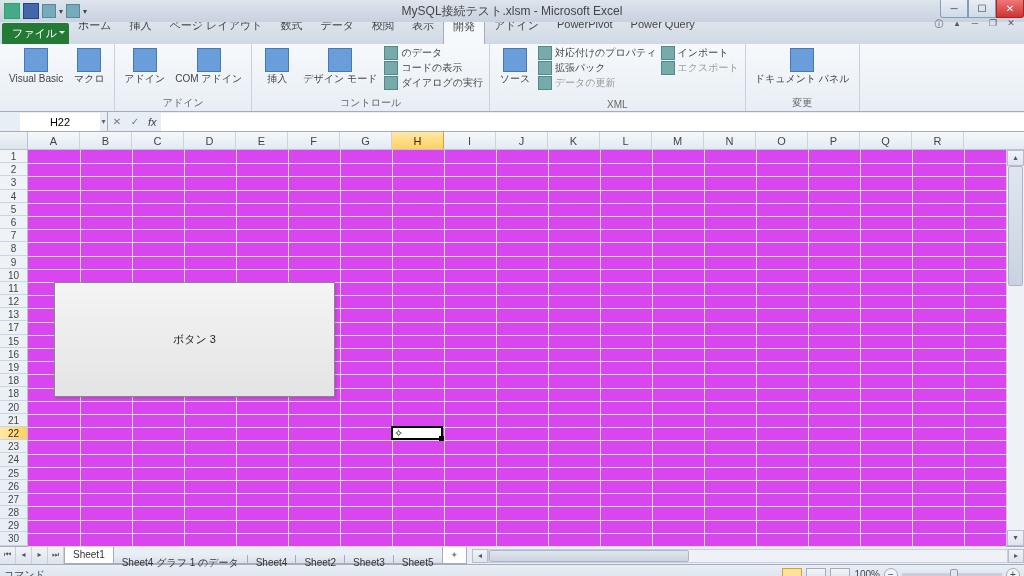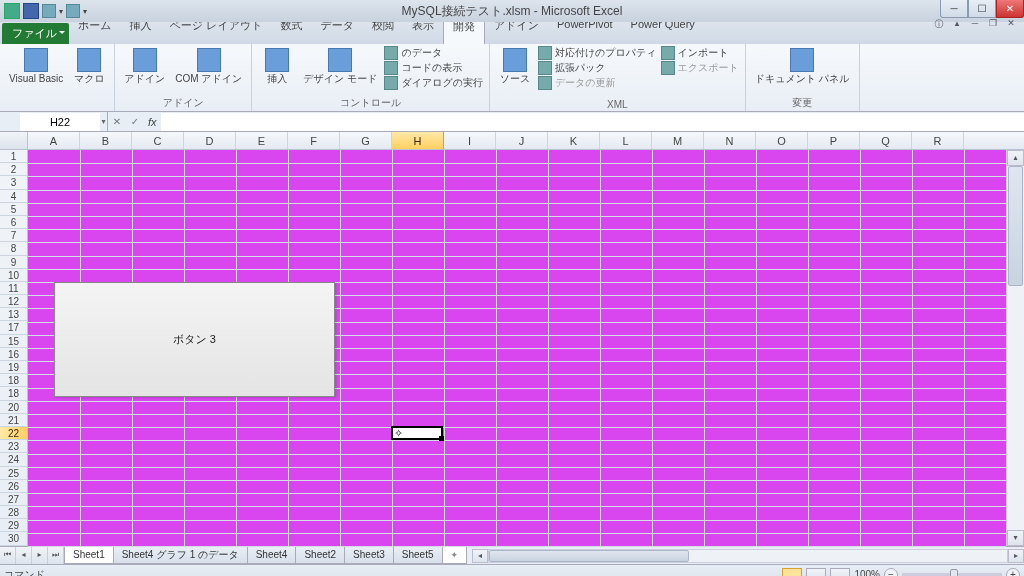--- a/index.html
+++ b/index.html
@@ -77,21 +77,21 @@
 .vscroll { width:18px; background:#e8eef5; border-left:1px solid #ccd; display:flex; flex-direction:column; }
 .vscroll .arr { height:16px; background:linear-gradient(#f0f4f8,#dde4ec); border:1px solid #bbc; text-align:center; font-size:8px; line-height:14px; color:#556; }
 .vscroll .track { flex:1; background:#eef2f7; position:relative; }
 .vscroll .thumb { position:absolute; left:1px; right:1px; top:0; height:120px; background:linear-gradient(#e0e6ef,#c9d3e0); border:1px solid #aab6c8; border-radius:2px; }
 
 
 .sheetbar { height:18px; background:#e8eef5; border-top:1px solid #aab; display:flex; align-items:stretch; }
 .navbtns { display:flex; }
 .navbtn { width:16px; border-right:1px solid #ccd; text-align:center; font-size:8px; color:#555; line-height:16px; background:linear-gradient(#f0f4f8,#dde4ec); }
 .stab { padding:0 8px; background:#fff; border:1px solid #aab; border-top:none; font-size:10px; color:#333; line-height:16px; margin-right:-1px; }
-.stab.inactive { background:linear-gradient(#e8eef5,#d8e0ea); }
+.stab.inactive { background:linear-gradient(#e8eef5,#d8e0ea);margin-top:8px; }
 .stab.new { font-size:9px; color:#888; }
 .hscroll { flex:1; display:flex; align-items:center; margin-left:6px; }
 .hscroll .htrack { flex:1; height:14px; background:#eef2f7; border:1px solid #ccd; position:relative; }
 .hscroll .hthumb { position:absolute; left:0; top:0; bottom:0; width:200px; background:linear-gradient(#e0e6ef,#c9d3e0); border:1px solid #aab6c8; border-radius:2px; }
 .hscroll .harr { width:16px; height:14px; background:linear-gradient(#f0f4f8,#dde4ec); border:1px solid #bbc; text-align:center; font-size:8px; line-height:12px; color:#556; }
 
 
 .status { height:20px; background:linear-gradient(#e8eef5,#d8e0ea); border-top:1px solid #aab; display:flex; align-items:center; justify-content:space-between; padding:0 4px; font-size:10px; color:#444; }
 .status .right { display:flex; align-items:center; gap:4px; }
 .viewbtn { width:20px; height:14px; border:1px solid #aab; background:linear-gradient(#f0f4f8,#dde4ec); }

